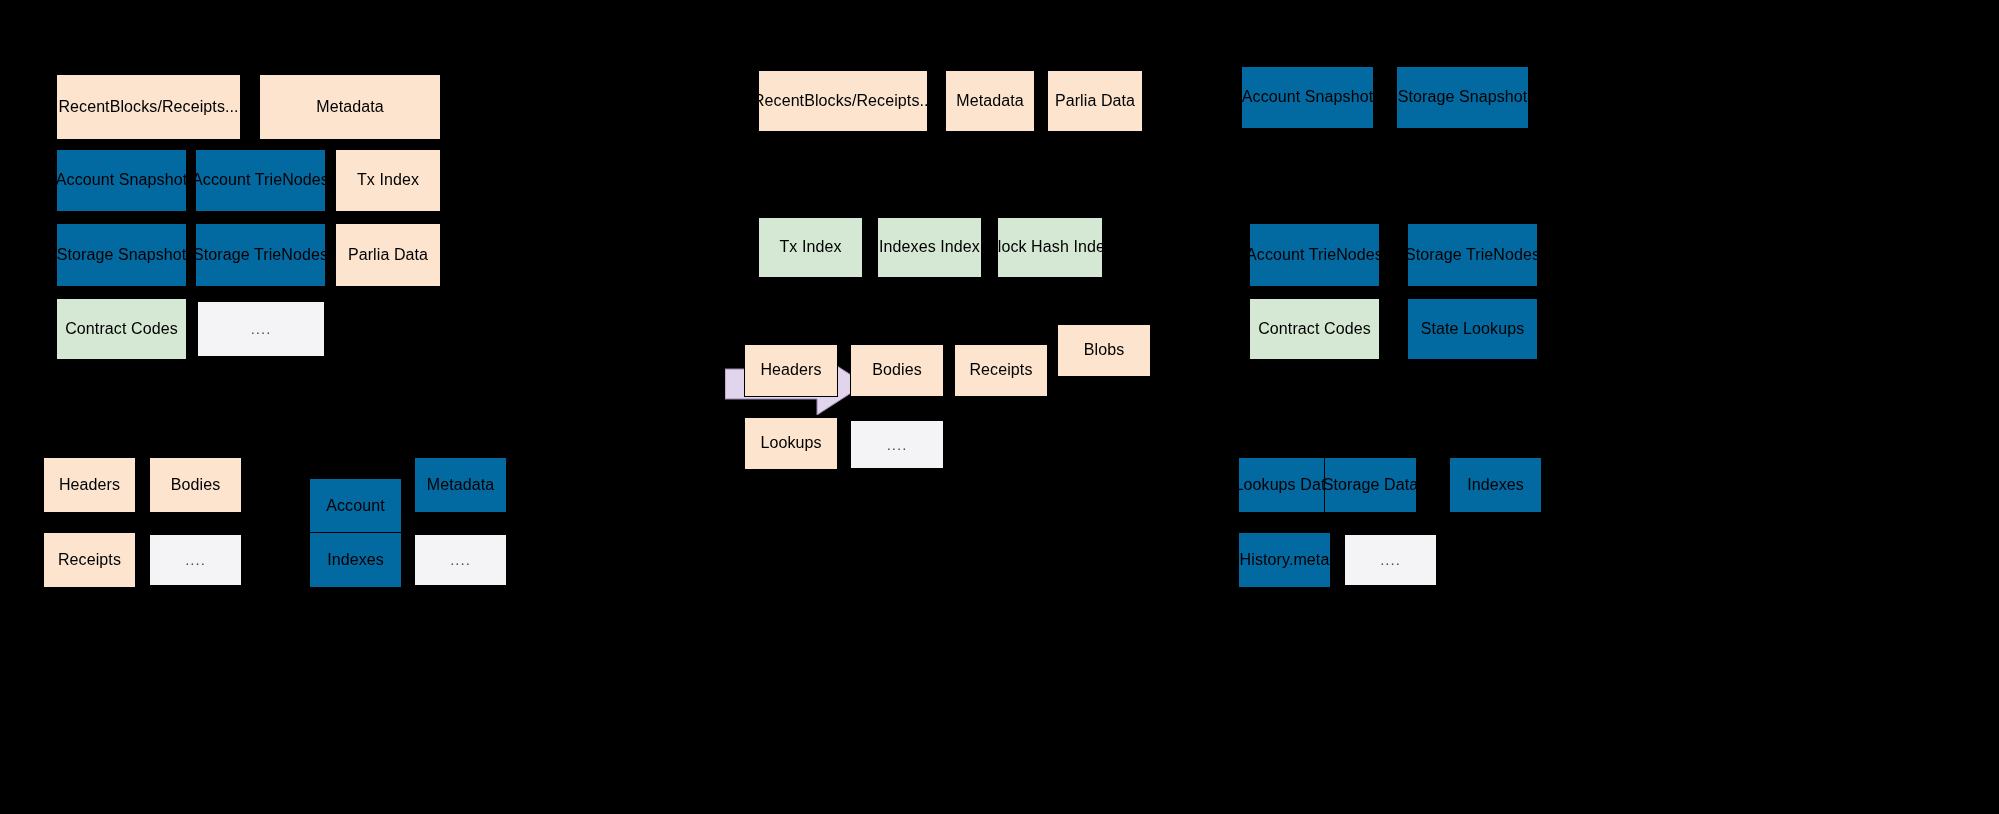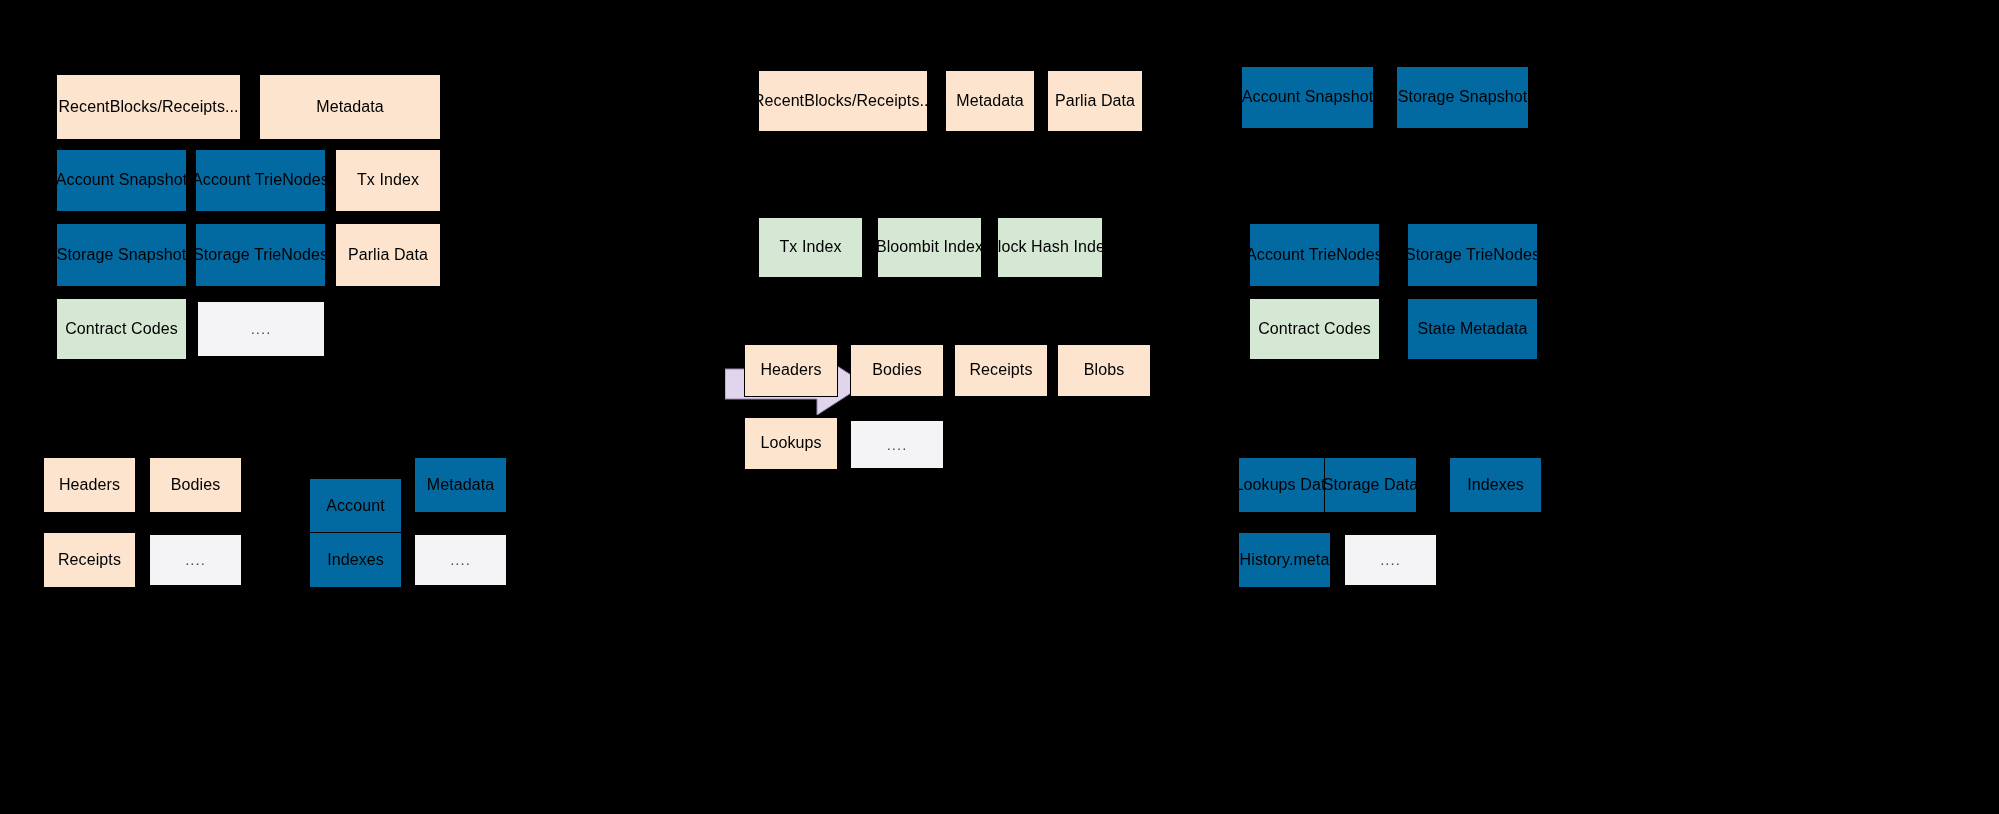--- a/index.html
+++ b/index.html
@@ -82,40 +82,40 @@
       <div class="node fill-pink" style="left: 309px; top: 532px; width: 93px; height: 56px;">Indexes</div>
       <div class="node fill-white ellipsis" style="left: 414px; top: 534px; width: 93px; height: 52px;">....</div>
     </div>
     <div style="position: absolute; left: 0px; top: 0px; width: 0px; height: 0px;">
       <div class="node fill-peach" style="left: 758px; top: 70px; width: 170px; height: 62px;">RecentBlocks/Receipts...</div>
       <div class="node fill-peach" style="left: 945px; top: 70px; width: 90px; height: 62px;">Metadata</div>
       <div class="node fill-peach" style="left: 1047px; top: 70px; width: 96px; height: 62px;">Parlia Data</div>
     </div>
     <div style="position: absolute; left: 0px; top: 0px; width: 0px; height: 0px;">
       <div class="node fill-green" style="left: 758px; top: 217px; width: 105px; height: 61px;">Tx Index</div>
-      <div class="node fill-green" style="left: 877px; top: 217px; width: 105px; height: 61px;">Bloombit Index</div>
+      <div class="node fill-green" style="left: 877px; top: 217px; width: 105px; height: 61px;">Indexes Index</div>
       <div class="node fill-green" style="left: 997px; top: 217px; width: 106px; height: 61px;">Block Hash Index</div>
     </div>
     <div style="position: absolute; left: 0px; top: 0px; width: 0px; height: 0px;">
       <div class="node fill-peach" style="left: 744px; top: 344px; width: 94px; height: 53px;">Headers</div>
       <div class="node fill-peach" style="left: 850px; top: 344px; width: 94px; height: 53px;">Bodies</div>
       <div class="node fill-peach" style="left: 954px; top: 344px; width: 94px; height: 53px;">Receipts</div>
-      <div class="node fill-peach" style="left: 1057px; top: 344px; width: 94px; height: 53px;">Blobs</div>
+      <div class="node fill-peach" style="left: 1057px; top: 324px; width: 94px; height: 53px;">Blobs</div>
       <div class="node fill-peach" style="left: 744px; top: 417px; width: 94px; height: 53px;">Lookups</div>
       <div class="node fill-white ellipsis" style="left: 850px; top: 420px; width: 94px; height: 49px;">....</div>
     </div>
     <div style="position: absolute; left: 0px; top: 0px; width: 0px; height: 0px;">
       <div class="node fill-pink" style="left: 1241px; top: 66px; width: 133px; height: 63px;">Account Snapshot</div>
       <div class="node fill-pink" style="left: 1396px; top: 66px; width: 133px; height: 63px;">Storage Snapshot</div>
     </div>
     <div style="position: absolute; left: 0px; top: 0px; width: 0px; height: 0px;">
       <div class="node fill-pink" style="left: 1249px; top: 223px; width: 131px; height: 64px;">Account TrieNodes</div>
       <div class="node fill-pink" style="left: 1407px; top: 223px; width: 131px; height: 64px;">Storage TrieNodes</div>
       <div class="node fill-green" style="left: 1249px; top: 298px; width: 131px; height: 62px;">Contract Codes</div>
-      <div class="node fill-pink" style="left: 1407px; top: 298px; width: 131px; height: 62px;">State Metadata</div>
+      <div class="node fill-pink" style="left: 1407px; top: 298px; width: 131px; height: 62px;">State Lookups</div>
     </div>
     <div style="position: absolute; left: 0px; top: 0px; width: 0px; height: 0px;">
       <div class="node fill-pink" style="left: 1238px; top: 457px; width: 93px; height: 56px;">Lookups Data</div>
       <div class="node fill-pink" style="left: 1324px; top: 457px; width: 93px; height: 56px;">Storage Data</div>
       <div class="node fill-pink" style="left: 1449px; top: 457px; width: 93px; height: 56px;">Indexes</div>
       <div class="node fill-pink" style="left: 1238px; top: 532px; width: 93px; height: 56px;">History.meta</div>
       <div class="node fill-white ellipsis" style="left: 1344px; top: 534px; width: 93px; height: 52px;">....</div>
     </div>
   </div>
 

